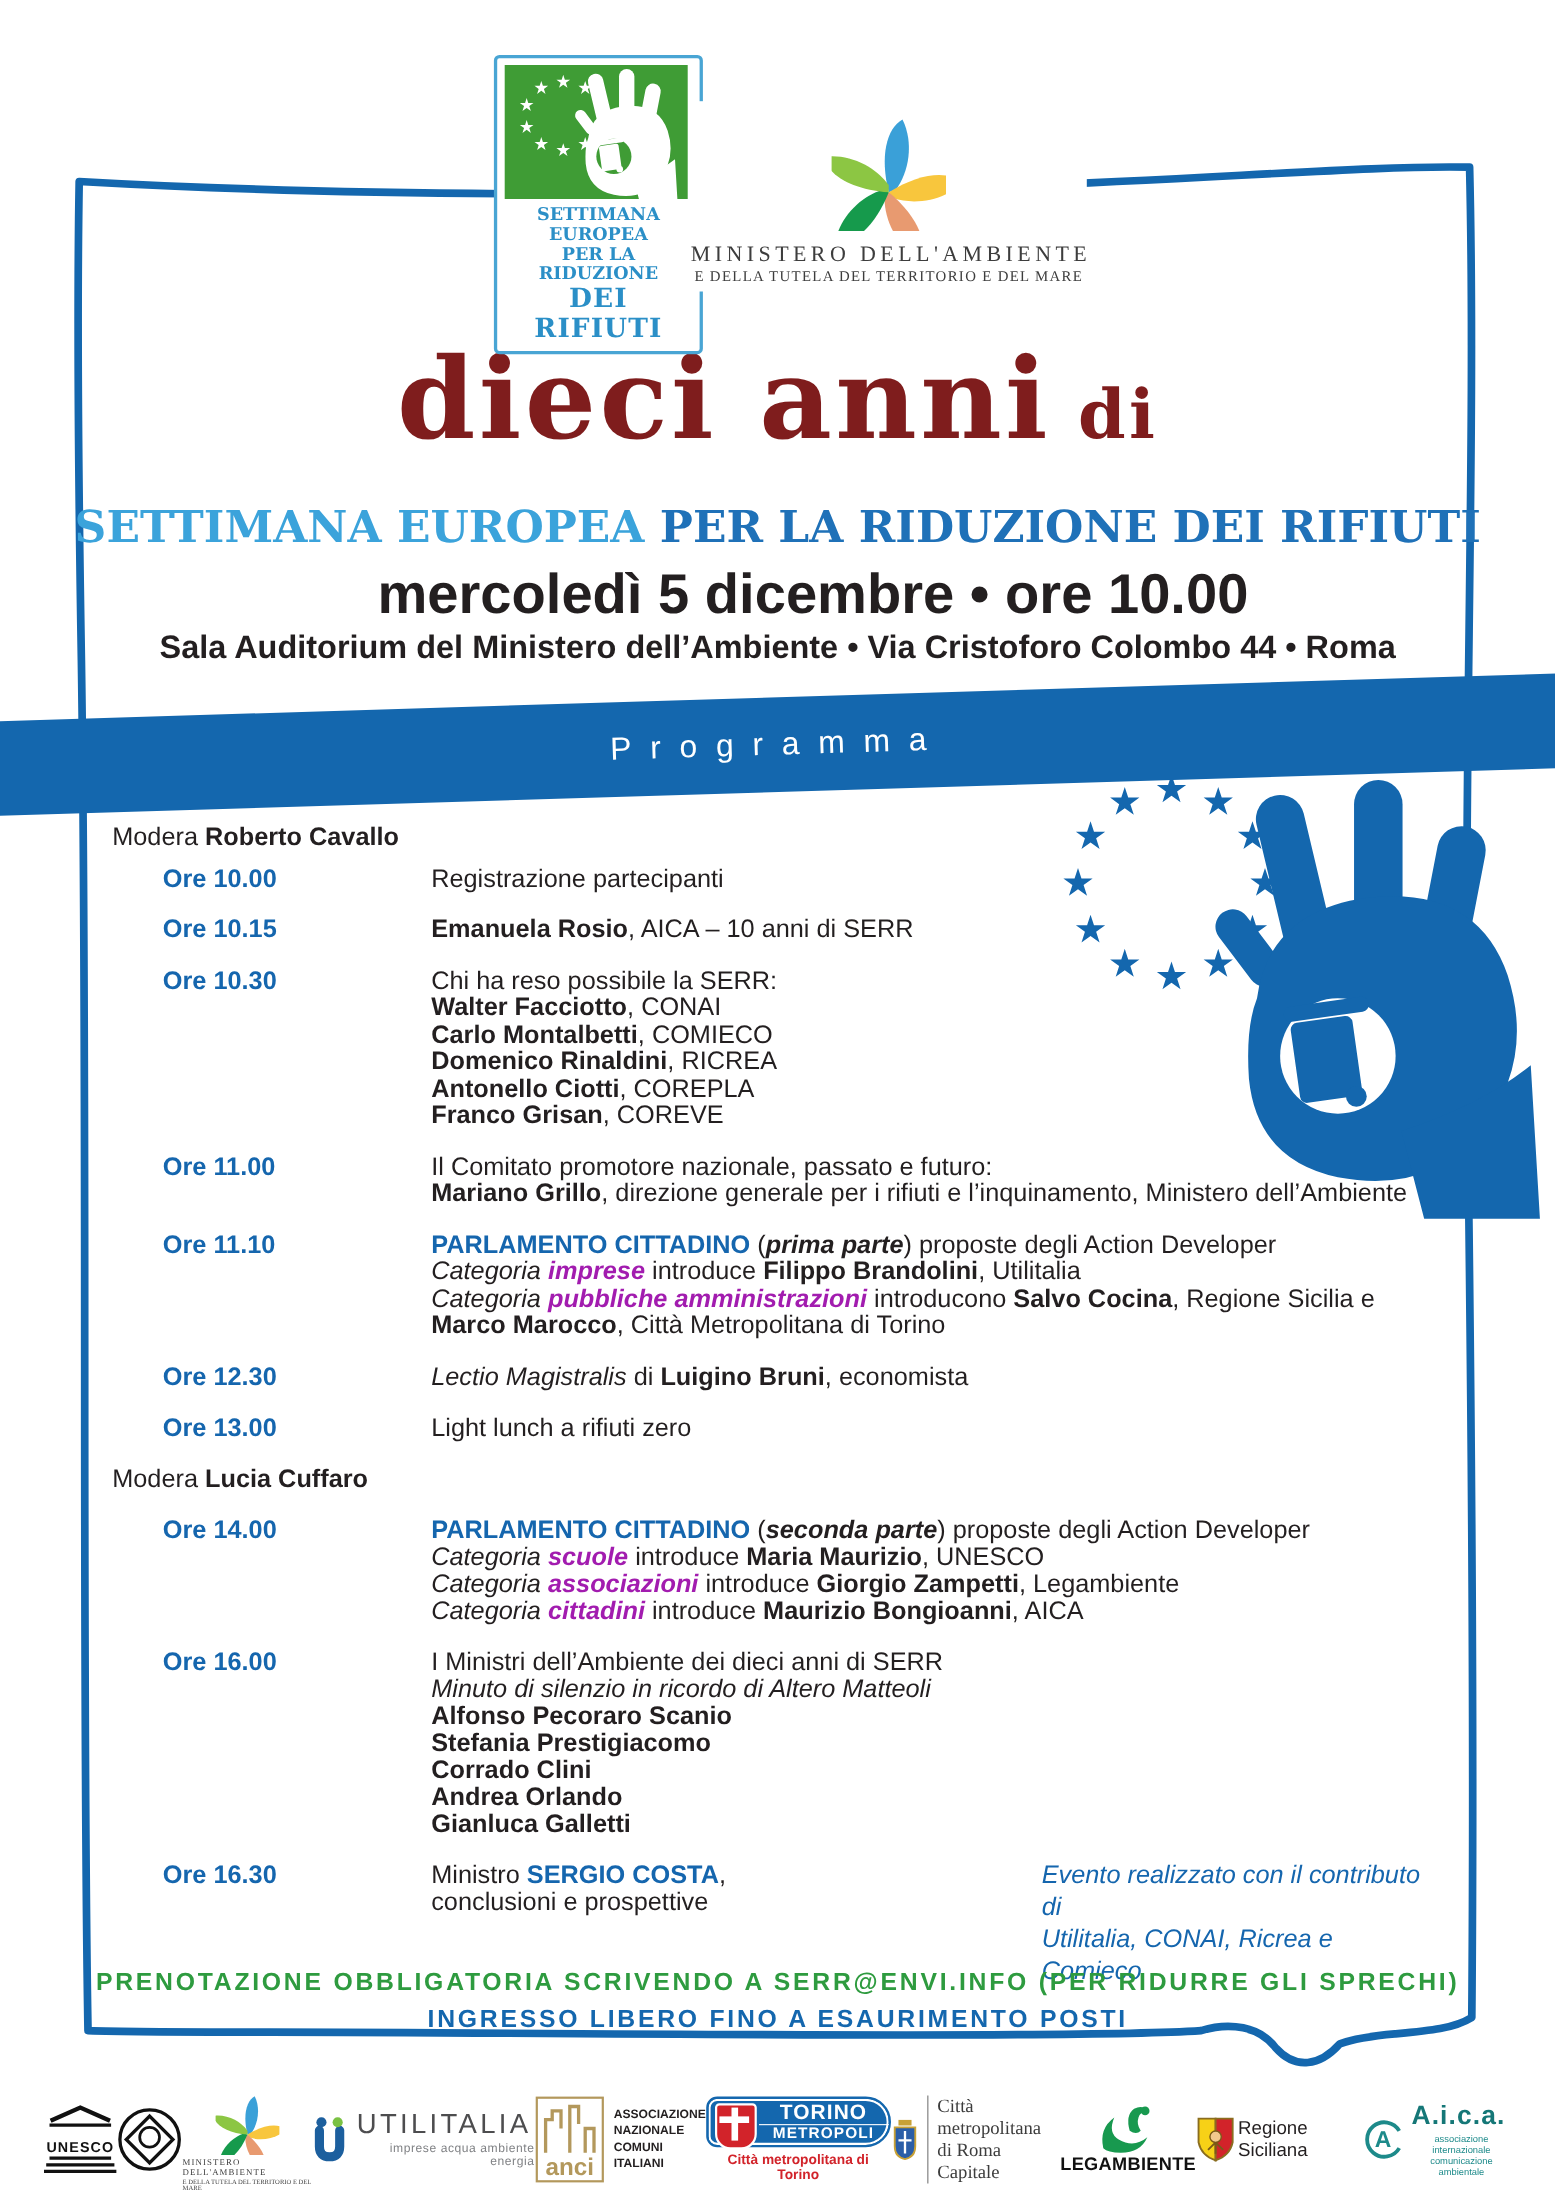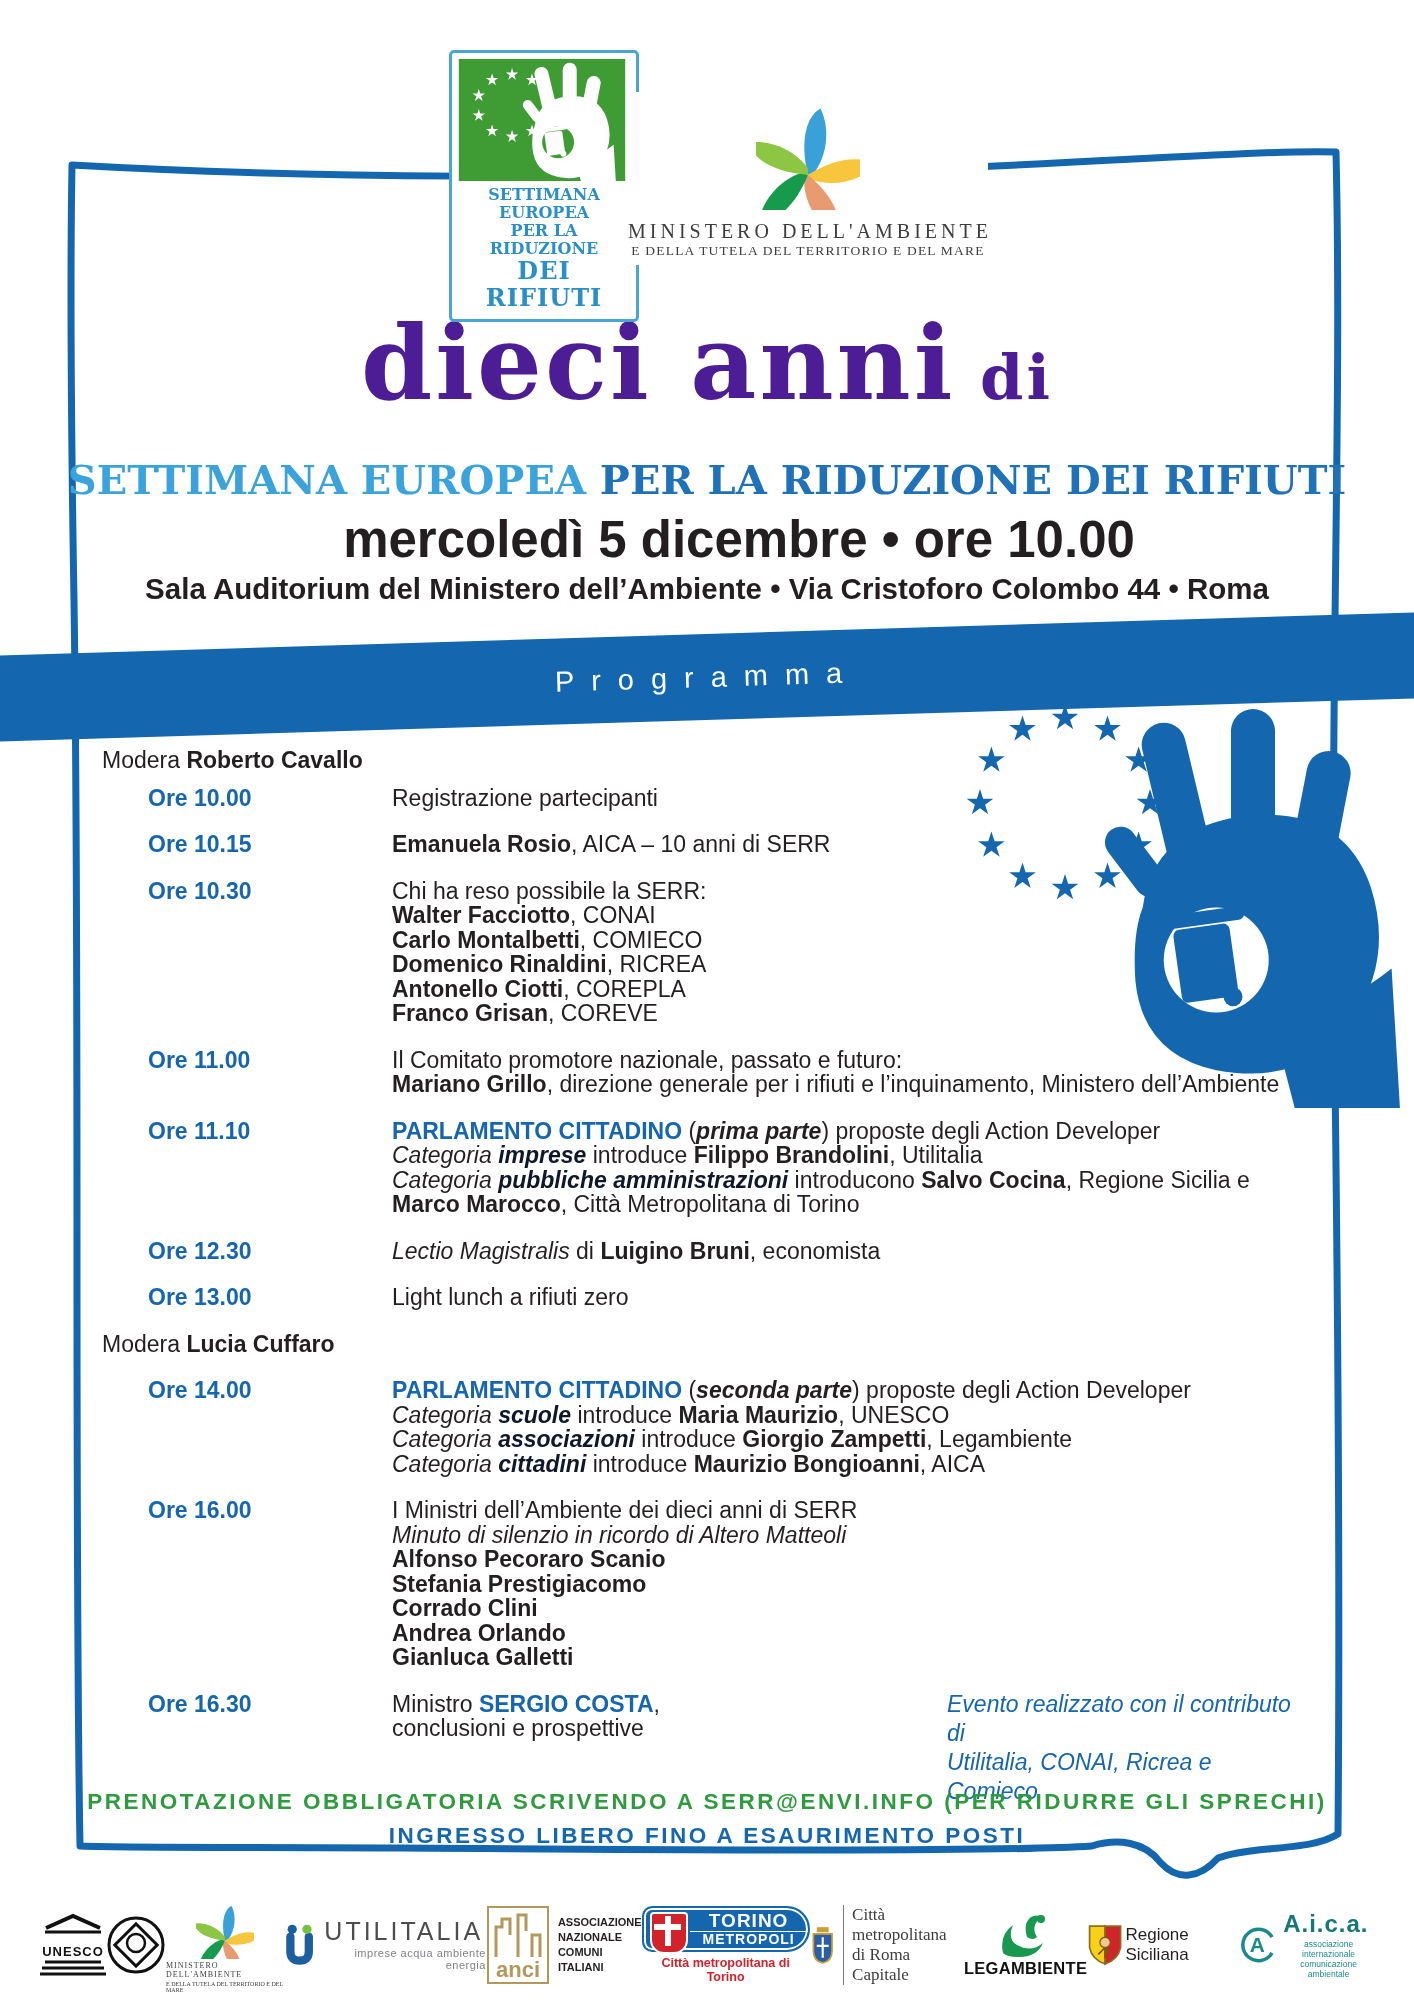--- a/index.html
+++ b/index.html
@@ -13,21 +13,21 @@
              border:3px solid #49a5d4;border-radius:5px;padding:6px 6px 8px;box-sizing:border-box;text-align:center;}
   .serr-text{font-family:"DejaVu Serif",serif;font-weight:700;color:#2b8fc7;line-height:1.12;margin-top:5px;}
   .serr-text .l1,.serr-text .l2{font-size:16px;display:block;}
   .serr-text .l3{font-size:24px;display:block;letter-spacing:1px;}
   .ministry-logo{position:absolute;left:628px;top:92px;width:360px;z-index:4;background:#fff;text-align:center;padding-bottom:6px;}
   .ministry-logo svg{margin:0 auto;}
   .ministry-l1{font-family:"Liberation Serif",serif;font-size:20px;letter-spacing:4px;color:#3d3d3d;margin-top:10px;white-space:nowrap;}
   .ministry-l2{font-family:"Liberation Serif",serif;font-size:13.5px;letter-spacing:1.2px;color:#3d3d3d;white-space:nowrap;}
   
   .title-block{position:absolute;left:0;top:312px;width:100%;text-align:center;z-index:2;}
-  .title-main{font-family:"DejaVu Serif",serif;font-weight:700;color:#4c1d95;font-size:102px;line-height:1;letter-spacing:3px;}
+  .title-main{font-family:"DejaVu Serif",serif;font-weight:700;color:#7f1d1d;font-size:102px;line-height:1;letter-spacing:3px;}
   .title-di{font-size:62px;}
   .subtitle{position:absolute;left:0;top:460px;width:100%;text-align:center;font-family:"DejaVu Serif",serif;
             font-weight:700;font-size:40px;line-height:1;white-space:nowrap;z-index:2;}
   .sub1{color:#3ba3db;} .sub2{color:#1f71b8;}
   .date-line{position:absolute;left:0;top:512px;width:100%;text-align:center;font-size:51px;font-weight:700;line-height:1.1;z-index:2;padding-left:32px;}
   .venue-line{position:absolute;left:0;top:572px;width:100%;text-align:center;font-size:29.5px;font-weight:700;z-index:2;}
   
   .band{position:absolute;left:-23px;top:634px;width:1460px;height:86px;background:#1467ae;
         transform:rotate(-1.75deg);z-index:5;text-align:center;}
   .band span{display:inline-block;line-height:86px;color:#fff;font-size:29px;letter-spacing:17px;font-weight:400;}
@@ -38,21 +38,21 @@
   .mod{margin-bottom:13px;}
   .mod2{margin-bottom:22px;}
   .row{display:flex;margin-bottom:22px;position:relative;}
   .row.mt4{margin-top:4px;}
   .time{flex:none;width:290px;padding-left:46px;box-sizing:border-box;font-weight:700;color:#1566ae;}
   .desc{flex:1;}
   .seg-b{font-weight:700;}
   .seg-i{font-style:italic;}
   .seg-bi{font-weight:700;font-style:italic;}
   .seg-blue{color:#1566ae;font-weight:700;}
-  .seg-orange{color:#0f172a;font-weight:700;font-style:italic;text-align:right;}
+  .seg-orange{color:#a21caf;font-weight:700;font-style:italic;text-align:right;}
   .note{position:absolute;left:845px;top:-2px;width:345px;color:#1566ae;font-style:italic;font-size:23px;line-height:29px;}
   
   .reserve{position:absolute;left:0;top:1789px;width:100%;text-align:center;z-index:3;}
   .reserve .g{color:#2e9b3f;font-weight:700;font-size:22.5px;letter-spacing:2.5px;margin-bottom:8px;}
   .reserve .b{color:#1467ae;font-weight:700;font-size:22.5px;letter-spacing:2.5px;}
   
   .footer-logos{position:absolute;left:40px;top:1900px;width:1334px;height:90px;display:flex;
                 align-items:center;justify-content:space-between;z-index:3;}
   .flogo{display:flex;align-items:center;gap:8px;}
   .util-text{color:#4d4d4f;font-size:25px;letter-spacing:3px;line-height:1;}

